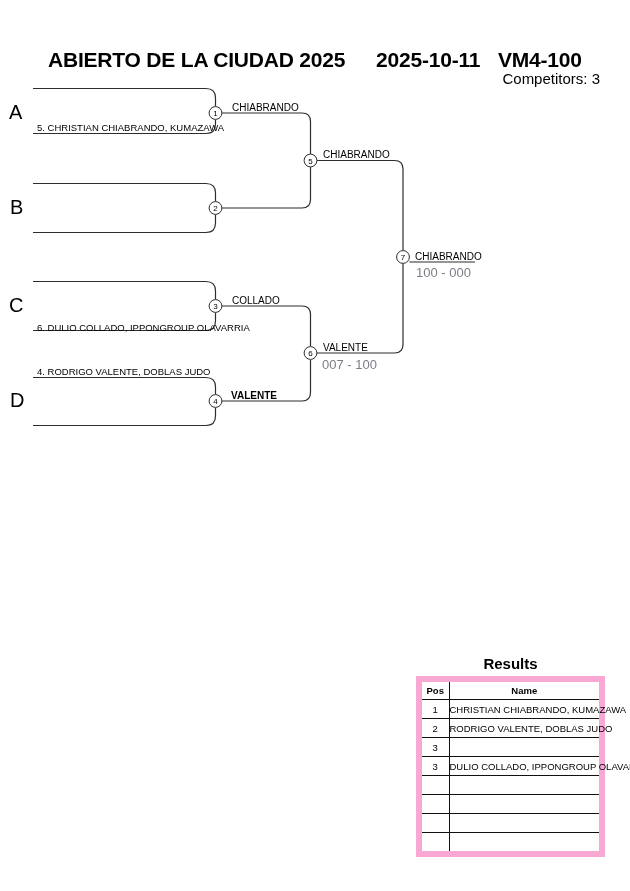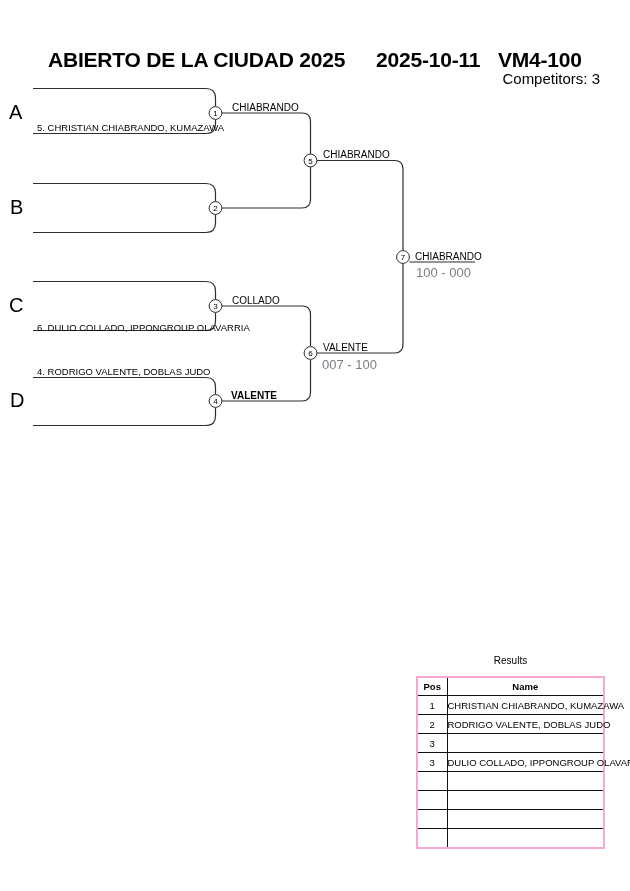--- a/index.html
+++ b/index.html
@@ -13,25 +13,25 @@
   .group-letter{font-size:20px;}
   .seed-name{font-size:9.5px;}
   .winner-name{font-size:10px;}
   .winner-name.bold{font-weight:bold;}
   .score{font-size:13px;color:#7d7d87;}
   .node-num{
     width:13px;height:13px;line-height:13px;text-align:center;
     font-size:8px;transform:translate(-50%,-50%);
   }
   svg.bracket{position:absolute;left:0;top:0;}
-  .results-title{font-size:10px;font-weight:normal;text-align:center;width:189px;}
+  .results-title{font-size:15px;font-weight:bold;text-align:center;width:189px;}
   table.results{
     position:absolute;left:416px;top:676px;width:189px;
     border-collapse:collapse;table-layout:fixed;
-    border:2px solid #f9a8d4;
+    border:6px solid #f9a8d4;
   }
   table.results th, table.results td{
     border:1px solid #111;font-size:9.5px;overflow:visible;
     padding:0;height:18px;vertical-align:middle;
   }
   table.results th{font-weight:bold;text-align:center;height:17px;}
   td.pos{text-align:center;}
   col.pos-col{width:30px;}
   td.name{padding-left:5px;white-space:nowrap;text-align:right;}
 </style>

